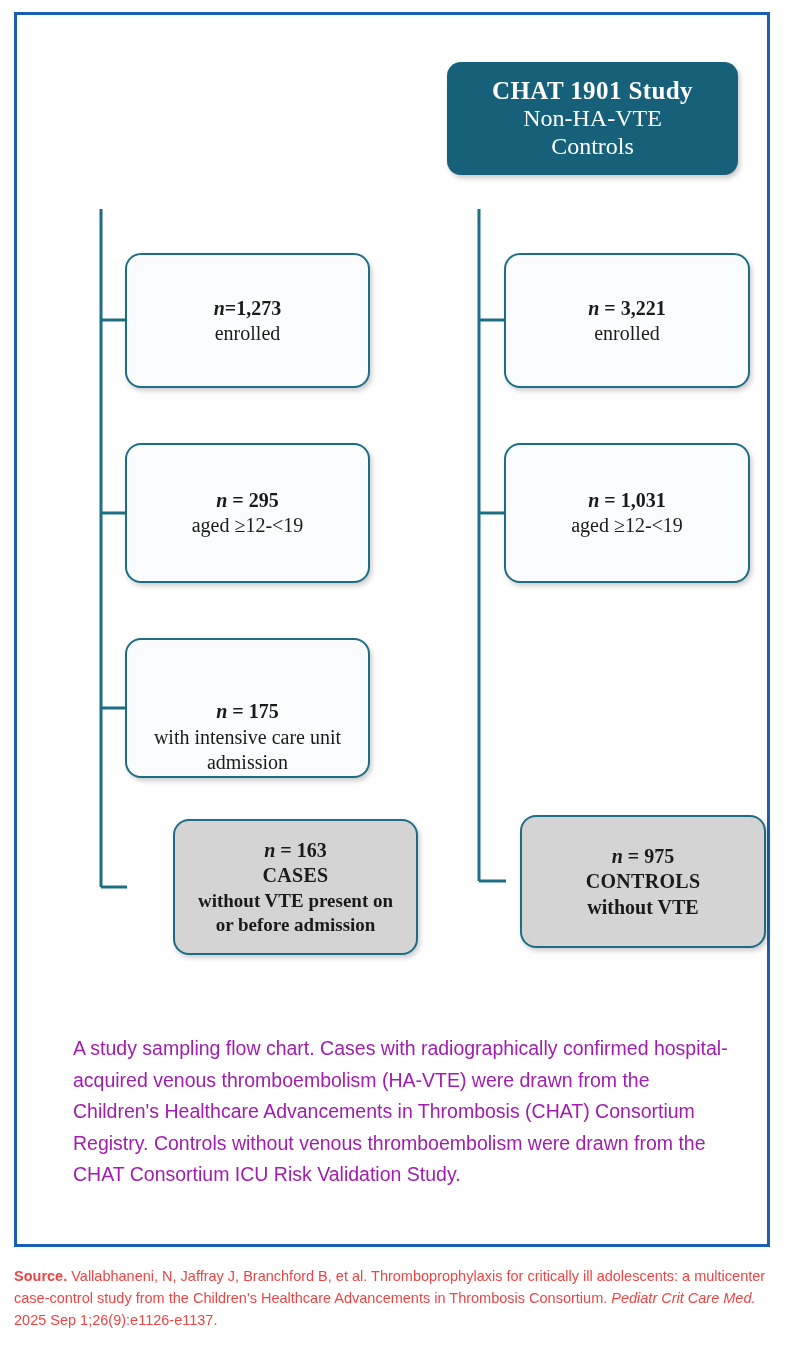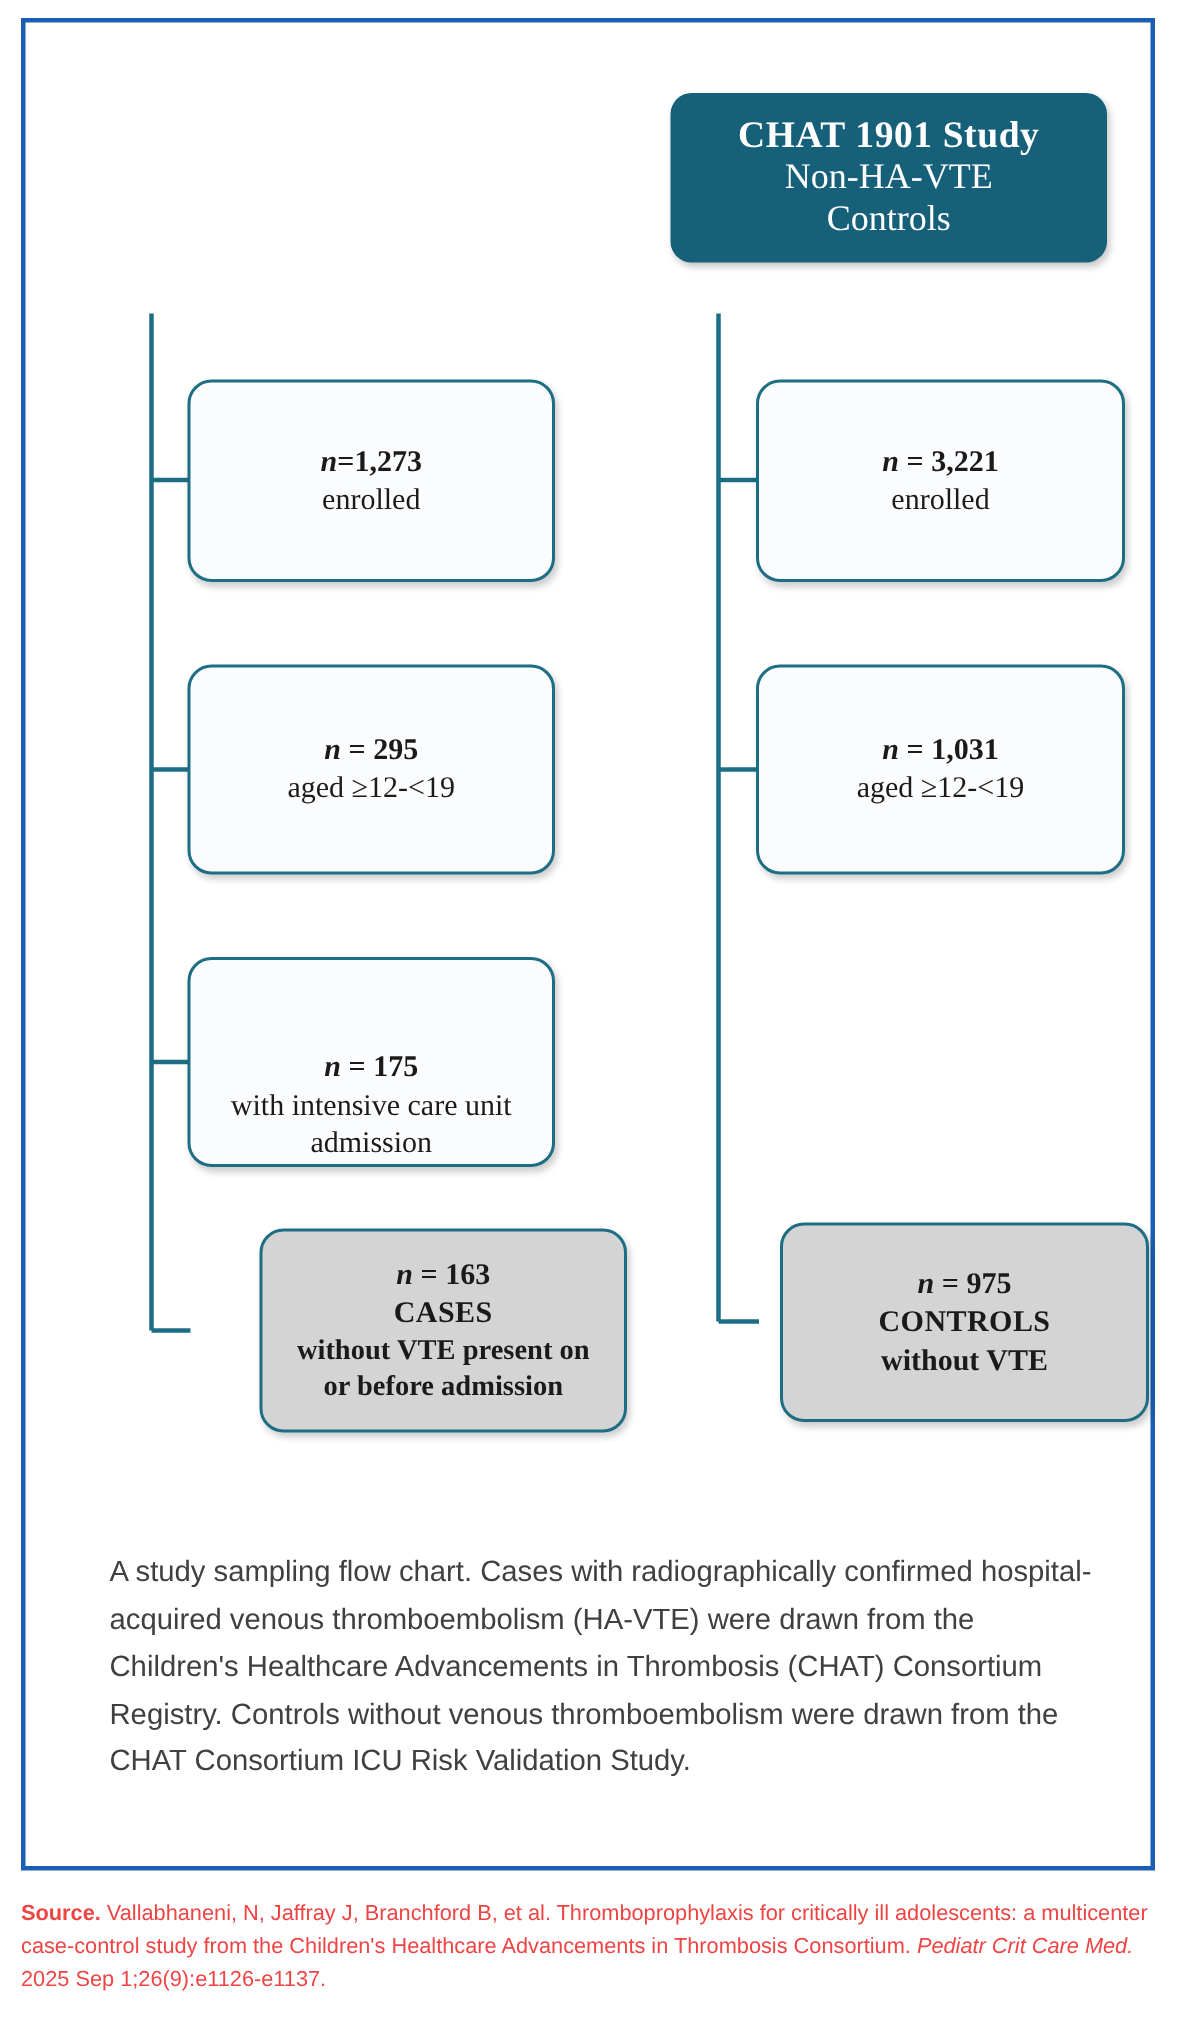--- a/index.html
+++ b/index.html
@@ -142,21 +142,21 @@
   .row-3 { top: 623px; height: 140px; justify-content: flex-end; }
   .row-4 { top: 804px; height: 136px; margin-left: 48px; }
   .row-4r { top: 800px; height: 133px; margin-left: 16px; }
 
   
   #caption {
     position: absolute;
     left: 56px;
     top: 1018px;
     width: 660px;
-    color: #404040;
+    color: #a21caf;
     font-family: "Liberation Sans", sans-serif;
     font-size: 19.5px;
     line-height: 1.62;
     font-stretch: condensed;
   }
 
   
   #source-note {
     position: absolute;
     left: 14px;

